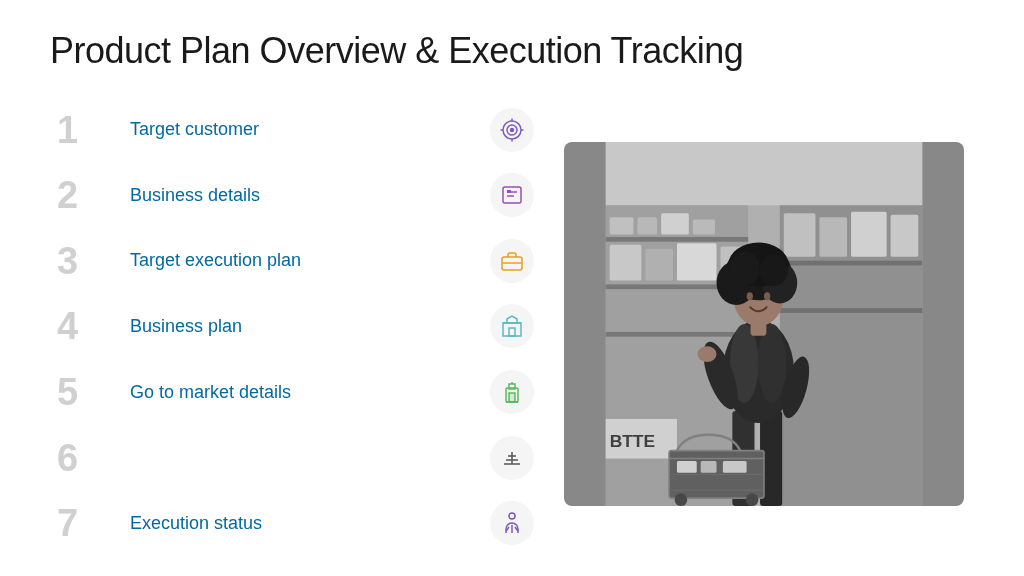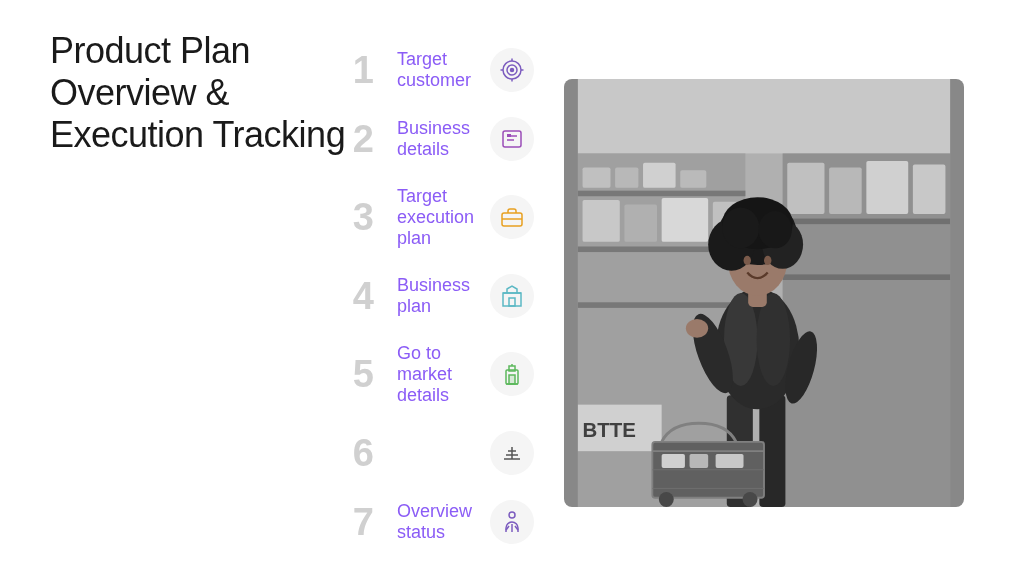--- a/index.html
+++ b/index.html
@@ -10,21 +10,21 @@
       background: #ffffff;
       font-family: 'Segoe UI', Arial, sans-serif;
       overflow: hidden;
     }
 
     .page {
       width: 1024px;
       height: 576px;
       padding: 30px 50px 20px 50px;
       display: flex;
-      flex-direction: row;
+      flex-direction: column;
     }
 
     .main-title {
       font-size: 36px;
       font-weight: 400;
       color: #1a1a1a;
       margin-bottom: 20px;
       letter-spacing: -0.5px;
     }
 
@@ -53,22 +53,23 @@
       font-size: 38px;
       font-weight: 700;
       color: #d0d0d0;
       width: 35px;
       text-align: center;
       line-height: 1;
     }
 
     .item-label {
       font-size: 18px;
-      color: #8b5cf6;
+      color: #0369a1;
       flex: 1;
+      margin-left: 29px;
     }
 
     .item-icon {
       width: 44px;
       height: 44px;
       border-radius: 50%;
       background: #f5f5f5;
       display: flex;
       align-items: center;
       justify-content: center;
@@ -77,21 +78,21 @@
 
     .right-panel {
       width: 420px;
       display: flex;
       align-items: center;
       justify-content: center;
     }
 
     .photo-container {
       width: 400px;
-      height: 428px;
+      height: 364px;
       background: #888;
       border-radius: 8px;
       overflow: hidden;
       position: relative;
     }
 
     
     .photo-svg {
       width: 100%;
       height: 100%;
@@ -182,21 +183,21 @@
         <svg class="icon-svg" viewBox="0 0 24 24" fill="none" stroke="#555555" stroke-width="1.5" xmlns="http://www.w3.org/2000/svg">
       <line x1="4" y1="18" x2="20" y2="18"></line>
       <line x1="12" y1="6" x2="12" y2="18"></line>
       <line x1="8" y1="10" x2="16" y2="10"></line>
       <line x1="6" y1="14" x2="18" y2="14"></line>
     </svg>
       </div>
     </div>
         <div class="list-item">
       <span class="item-number">7</span>
-      <span class="item-label">Overview status</span>
+      <span class="item-label">Execution status</span>
       <div class="item-icon">
         <svg class="icon-svg" viewBox="0 0 24 24" fill="none" stroke="#7c5cbf" stroke-width="1.5" xmlns="http://www.w3.org/2000/svg">
       <circle cx="12" cy="5" r="3"></circle>
       <path d="M6 22v-4a6 6 0 0 1 12 0v4"></path>
       <line x1="12" y1="22" x2="12" y2="14"></line>
       <line x1="9" y1="16" x2="6" y2="20"></line>
       <line x1="15" y1="16" x2="18" y2="20"></line>
     </svg>
       </div>
     </div>

